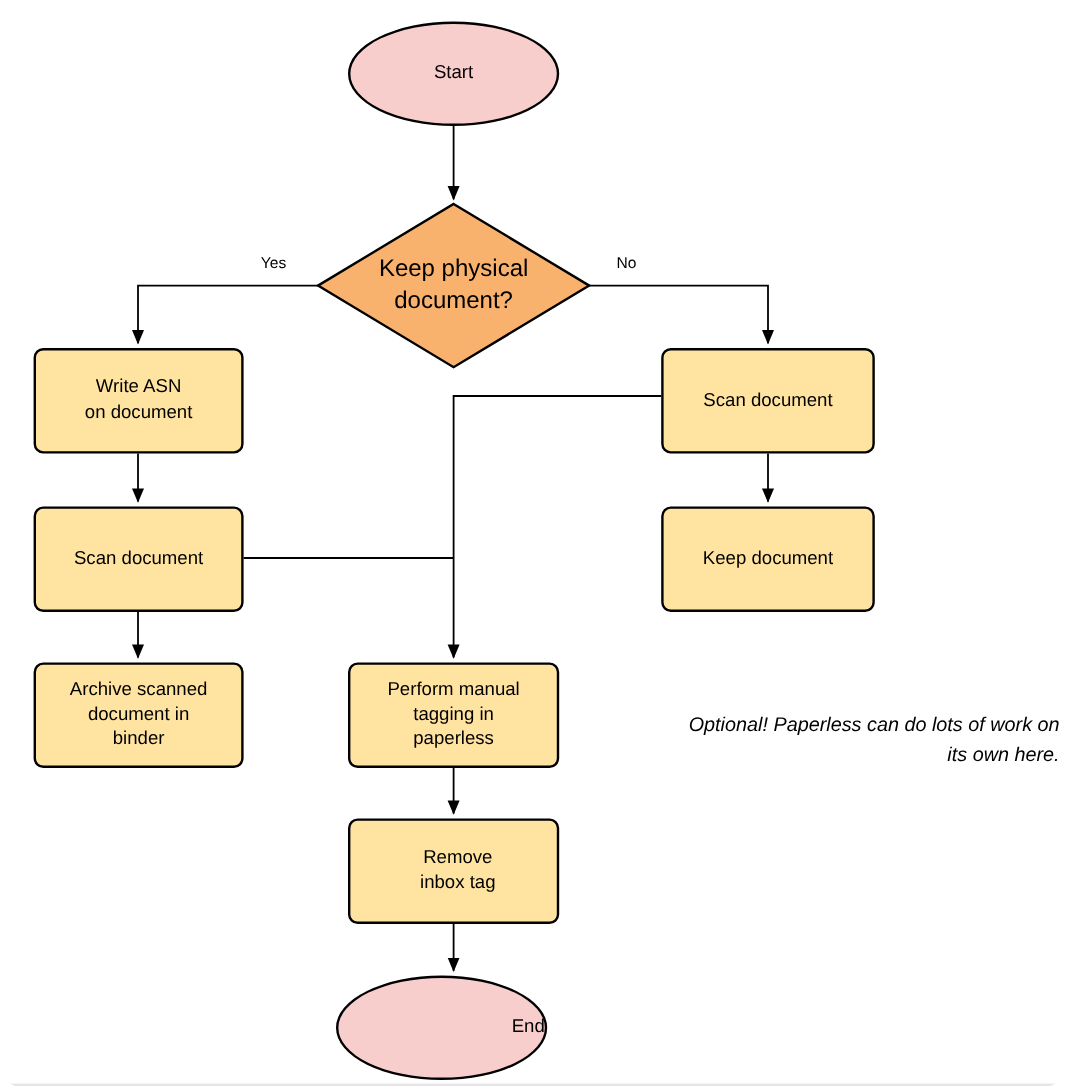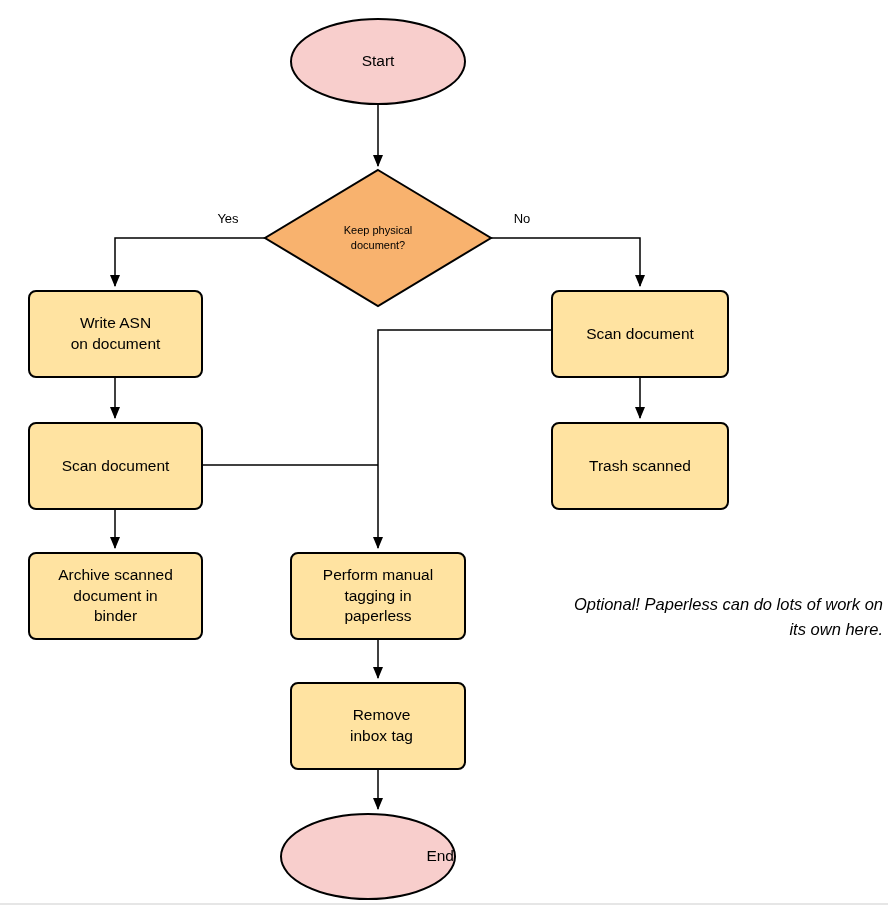--- a/index.html
+++ b/index.html
@@ -8,20 +8,21 @@
     background: #ffffff;
     font-family: "Liberation Sans", sans-serif;
     color: #000;
   }
   .canvas {
     position: relative;
     width: 888px;
     height: 907px;
     background: #ffffff;
     overflow: hidden;
+    border-radius: 21px;
   }
   .edges {
     position: absolute;
     left: 0;
     top: 0;
     width: 888px;
     height: 907px;
     pointer-events: none;
   }
   .edges polyline {
@@ -59,21 +60,21 @@
     left: 0;
     top: 0;
   }
   .decision-label {
     position: absolute;
     inset: 0;
     display: flex;
     align-items: center;
     justify-content: center;
     text-align: center;
-    font-size: 11px;
+    font-size: 20px;
     line-height: 1.35;
     white-space: pre-line;
   }
   .edge-label {
     position: absolute;
     font-size: 13px;
     text-align: center;
   }
   .note {
     position: absolute;
@@ -143,21 +144,21 @@
     <span>Archive scanned
 document in
 binder</span>
   </div>
 
   <div class="node process" style="left:551px; top:290px; width:178px; height:88px;">
     <span>Scan document</span>
   </div>
 
   <div class="node process" style="left:551px; top:422px; width:178px; height:88px;">
-    <span>Trash scanned</span>
+    <span>Keep document</span>
   </div>
 
   <div class="node process" style="left:290px; top:552px; width:176px; height:88px;text-align:center;">
     <span>Perform manual
 tagging in
 paperless</span>
   </div>
 
   <div class="note" style="left:483px; top:592px; width:400px;">Optional! Paperless can do lots of work on
 its own here.</div>

